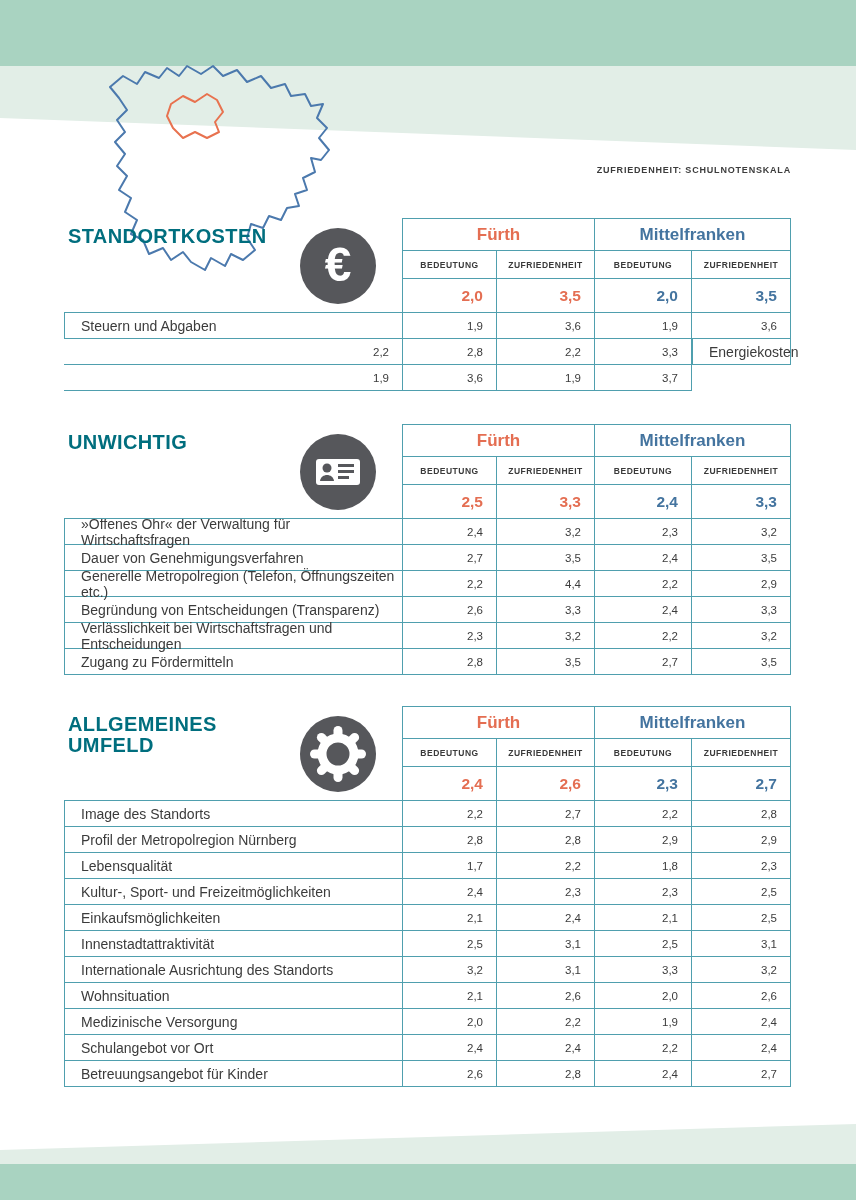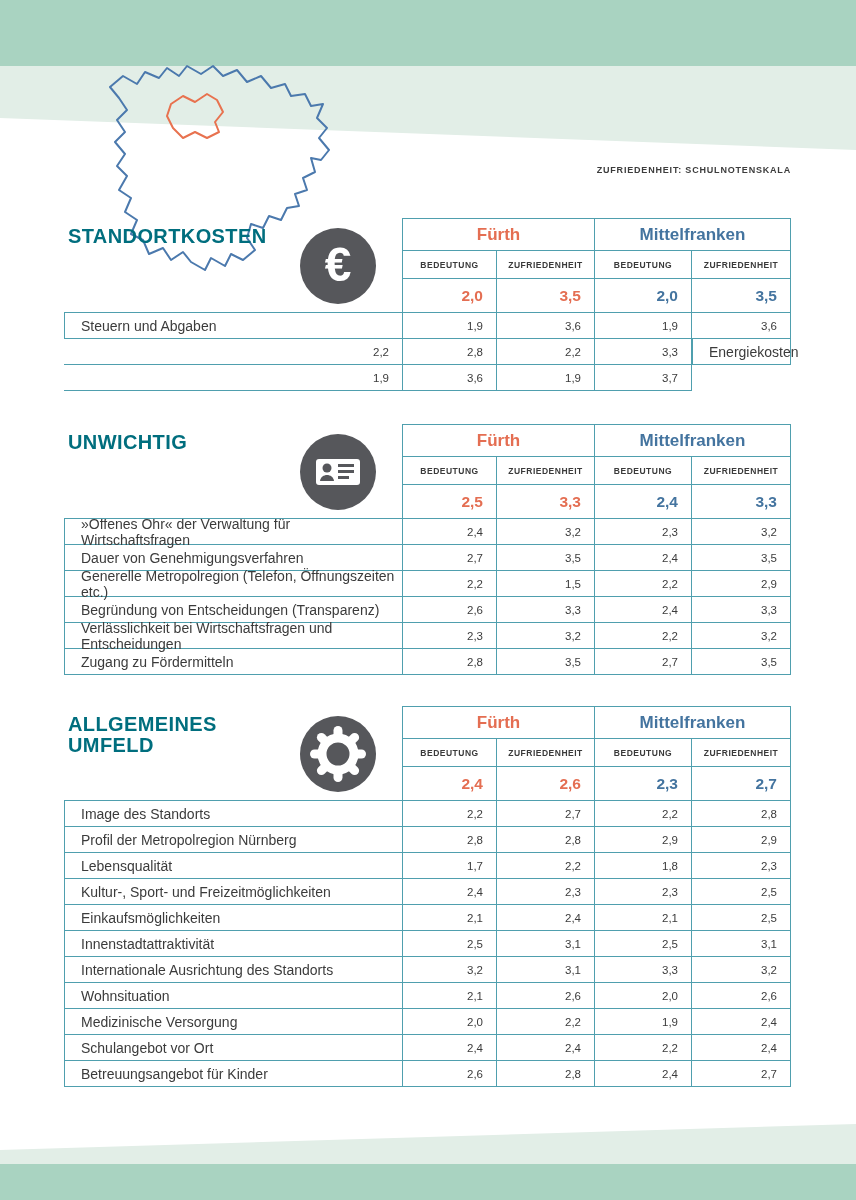--- a/index.html
+++ b/index.html
@@ -136,21 +136,21 @@
     <div class="cell val">3,2</div>
     <div class="cell val">2,3</div>
     <div class="cell val">3,2</div>
     <div class="cell lbl">Dauer von Genehmigungsverfahren</div>
     <div class="cell val">2,7</div>
     <div class="cell val">3,5</div>
     <div class="cell val">2,4</div>
     <div class="cell val">3,5</div>
     <div class="cell lbl">Generelle Metropolregion (Telefon, Öffnungszeiten etc.)</div>
     <div class="cell val">2,2</div>
-    <div class="cell val">1,5</div>
+    <div class="cell val">4,4</div>
     <div class="cell val">2,2</div>
     <div class="cell val">2,9</div>
     <div class="cell lbl">Begründung von Entscheidungen (Transparenz)</div>
     <div class="cell val">2,6</div>
     <div class="cell val">3,3</div>
     <div class="cell val">2,4</div>
     <div class="cell val">3,3</div>
     <div class="cell lbl">Verlässlichkeit bei Wirtschaftsfragen und Entscheidungen</div>
     <div class="cell val">2,3</div>
     <div class="cell val">3,2</div>

